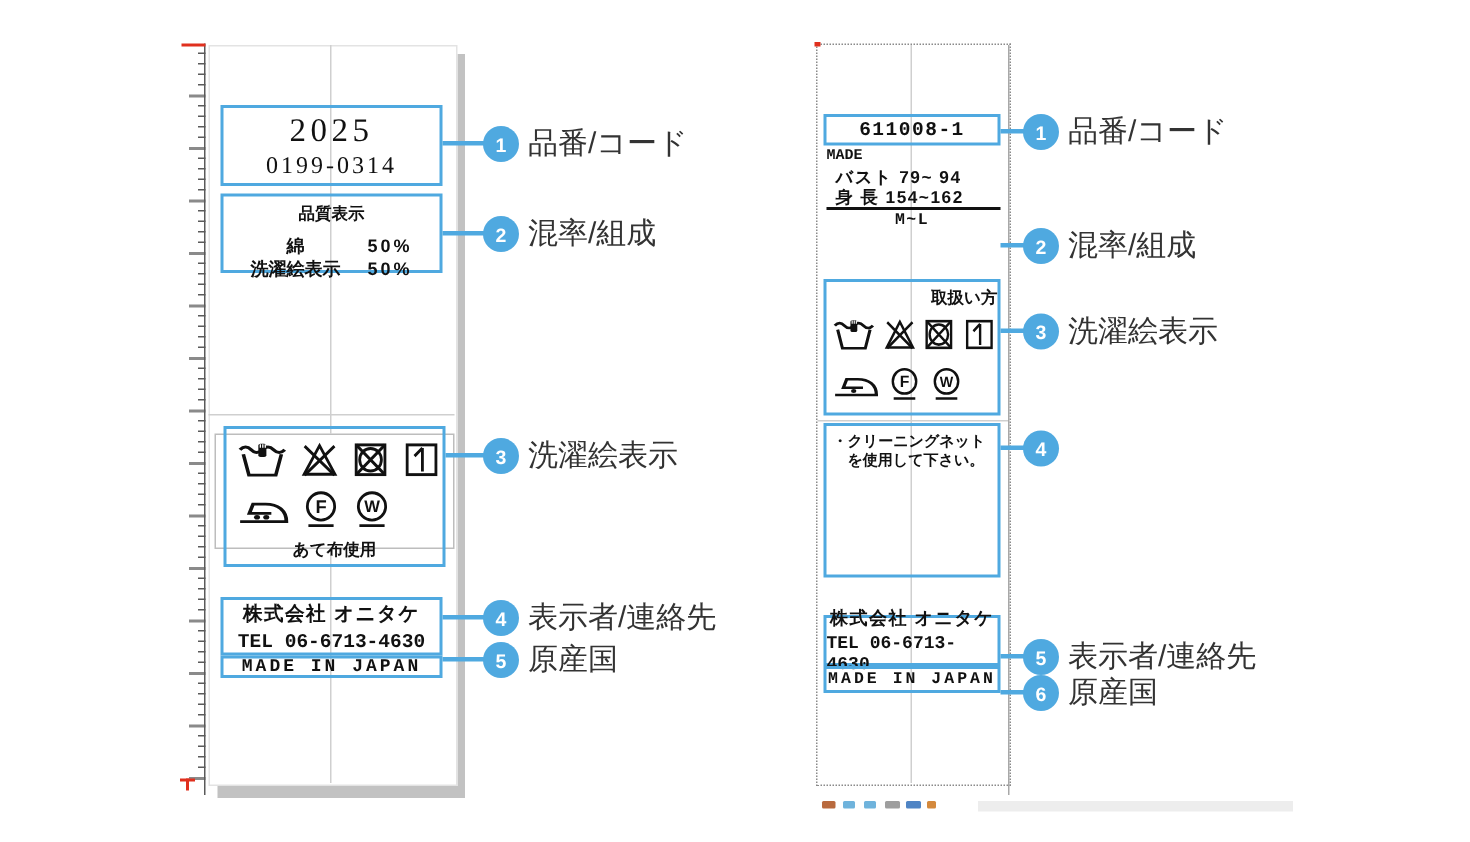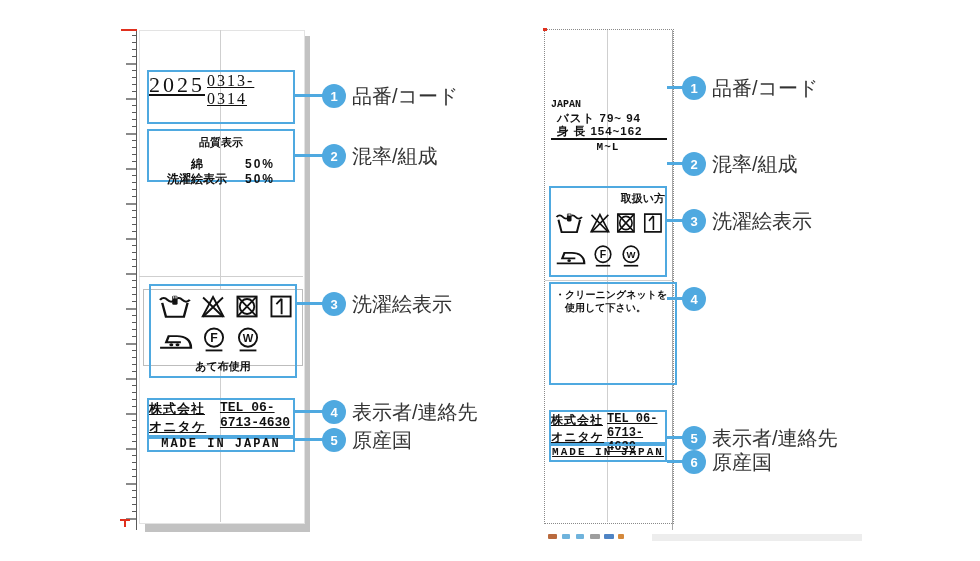--- a/index.html
+++ b/index.html
@@ -20,21 +20,21 @@
   .graybox{border:1px solid #bdbdbd;background:#fff;}
   
   .bluebox{border:2px solid #4FA9E0;background:transparent;box-sizing:border-box;}
   .connector{height:3px;background:#4FA9E0;}
   .callout-circle{width:24px;height:24px;border-radius:50%;background:#4FA9E0;color:#fff;
      display:flex;align-items:center;justify-content:center;font-size:13px;font-weight:bold;}
   .callout-label{height:28px;line-height:28px;font-size:20px;color:#333;white-space:nowrap;}
   
   .code-line1{font-family:"Liberation Serif",serif;font-size:22px;letter-spacing:3px;}
   .code-line2{font-family:"Liberation Serif",serif;font-size:16px;letter-spacing:2px;}
-  .ctr{display:flex;flex-direction:row;align-items:flex-start;justify-content:center;height:100%;text-decoration:underline;}
+  .ctr{display:flex;flex-direction:column;align-items:center;justify-content:center;height:100%;}
   .hdr-small{font-size:11px;font-weight:bold;text-align:center;}
   .mix-row{display:flex;font-weight:bold;font-size:12px;line-height:15px;}
   .mix-row .nm{flex:1;text-align:center;}
   .mix-row .pct{width:48px;text-align:left;letter-spacing:2px;}
   .mono{font-family:"Liberation Mono",monospace;}
   .company{font-size:13px;font-weight:bold;letter-spacing:1px;}
   .tel{font-size:13px;font-weight:bold;letter-spacing:0;}
   .madein{font-size:12px;font-weight:bold;letter-spacing:2px;text-align:center;}
   .care-row{display:flex;align-items:center;gap:6px;padding-left:6px;}
   .care-icon{display:inline-block;}
@@ -141,21 +141,21 @@
   <div class="abs shadow" data-name="left-page-shadow-right" style="left:303px;top:36px;width:7px;height:492px;"></div>
   <div class="abs shadow" data-name="left-page-shadow-bottom" style="left:145px;top:522px;width:165px;height:10px;"></div>
   <div class="abs page" data-name="left-label-page" style="left:139px;top:30px;width:164px;height:492px;"></div>
   <div class="abs fold-v" data-name="left-label-fold-line" style="left:220px;top:30px;height:492px;"></div>
   <div class="abs fold-h" data-name="left-label-cut-line" style="left:139px;top:276px;width:164px;"></div>
   <div class="abs graybox" data-name="left-care-print-area" style="left:143px;top:289px;width:158px;height:75px;"></div>
 
   <div class="abs bluebox" data-name="left-item-code-box" style="left:147px;top:70px;width:148px;height:54px;">
     <div class="ctr" style="gap:2px;">
       <div data-name="item-code-line1" class="code-line1">2025</div>
-      <div data-name="item-code-line2" class="code-line2">0313-0314</div>
+      <div data-name="item-code-line2" class="code-line2">0199-0314</div>
     </div>
   </div>
 
   <div class="abs bluebox" data-name="left-quality-box" style="left:147px;top:129px;width:148px;height:53px;padding-top:4px;">
     <div class="hdr-small" data-name="quality-header">品質表示</div>
     <div style="margin-top:7px;">
       <div class="mix-row" data-name="quality-row">
         <span class="nm" data-name="fiber-name">綿</span>
         <span class="pct" data-name="fiber-pct">50%</span>
       </div>
@@ -262,22 +262,25 @@
       <span data-name="callout-digit">5</span>
     </div>
   <div class="abs callout-label" data-name="callout-label" style="left:352px;top:426px;">原産国</div>
 
   <div class="abs page dotted" data-name="right-label-page" style="left:544px;top:29px;width:128px;height:493px;"></div>
   <div class="abs red" data-name="marquee-corner-dot" style="left:543px;top:28px;width:4px;height:3px;"></div>
   <div class="abs" data-name="right-page-edge-line" style="left:672px;top:30px;width:1px;height:500px;background:#a8a8a8;"></div>
   <div class="abs fold-v" data-name="right-label-fold-line" style="left:607px;top:30px;height:492px;"></div>
   <div class="abs fold-h" data-name="right-label-cut-line" style="left:545px;top:280px;width:127px;"></div>
 
-
-  <div class="abs mono" data-name="size-label" style="left:551px;top:99px;font-size:10px;font-weight:bold;">JAPAN</div>
+  <div class="abs bluebox" data-name="right-item-code-box" style="left:549px;top:76px;width:118px;height:21px;">
+    <div class="ctr mono" data-name="item-code" style="font-size:13px;font-weight:bold;letter-spacing:1px;">611008-1</div>
+  </div>
+
+  <div class="abs mono" data-name="size-label" style="left:551px;top:99px;font-size:10px;font-weight:bold;">MADE</div>
   <div class="abs size-txt" data-name="size-row" style="left:557px;top:111px;">バスト 79~ 94</div>
   <div class="abs size-txt" data-name="size-row" style="left:557px;top:124px;text-align:center;">身 長 154~162</div>
   <div class="abs blackline" data-name="size-divider-line" style="left:551px;top:138px;width:116px;height:2px;"></div>
   <div class="abs size-txt mono" data-name="size-range" style="left:549px;top:141px;width:118px;text-align:center;font-size:11px;">M~L</div>
 
 
   <div class="abs bluebox care-right" data-name="right-care-symbols-box" style="left:549px;top:186px;width:118px;height:91px;">
     <div class="hdr-small" data-name="care-header" style="margin-top:3px;text-align:right;">取扱い方</div>
     <div class="care-row row1" data-name="care-symbol-row" style="margin-top:4px;padding-left:3px;gap:3px;">
         <span class="care-icon" data-name="handwash-tub-icon">
@@ -325,21 +328,21 @@
         <span class="care-icon" data-name="wetclean-w-icon">
           <svg viewBox="0 0 24 24" preserveAspectRatio="none">
             <circle cx="12" cy="10.8" r="7.8"></circle>
             <text x="12" y="14.2" text-anchor="middle" font-size="9.5" font-weight="bold" font-family="Liberation Sans, sans-serif" fill="#111" stroke="none">W</text>
             <path d="M4.8 21.8 H19.2"></path>
           </svg>
         </span>
       </div>
   </div>
 
-  <div class="abs bluebox notes" data-name="right-notes-box" style="left:549px;top:282px;width:128px;height:103px;padding:5px 3px 0 4px;">
+  <div class="abs bluebox notes" data-name="right-notes-box" style="left:549px;top:282px;width:118px;height:103px;padding:5px 3px 0 4px;">
     <div class="note-line" data-name="note-line">・クリーニングネットを使用して下さい。</div>
   </div>
 
   <div class="abs bluebox" data-name="right-maker-box" style="left:549px;top:410px;width:118px;height:34px;">
     <div class="ctr" style="gap:1px;">
       <div class="company" data-name="maker-company" style="font-size:12px;">株式会社 オニタケ</div>
       <div class="tel mono" data-name="maker-tel" style="font-size:12px;">TEL 06-6713-4630</div>
     </div>
   </div>
 

